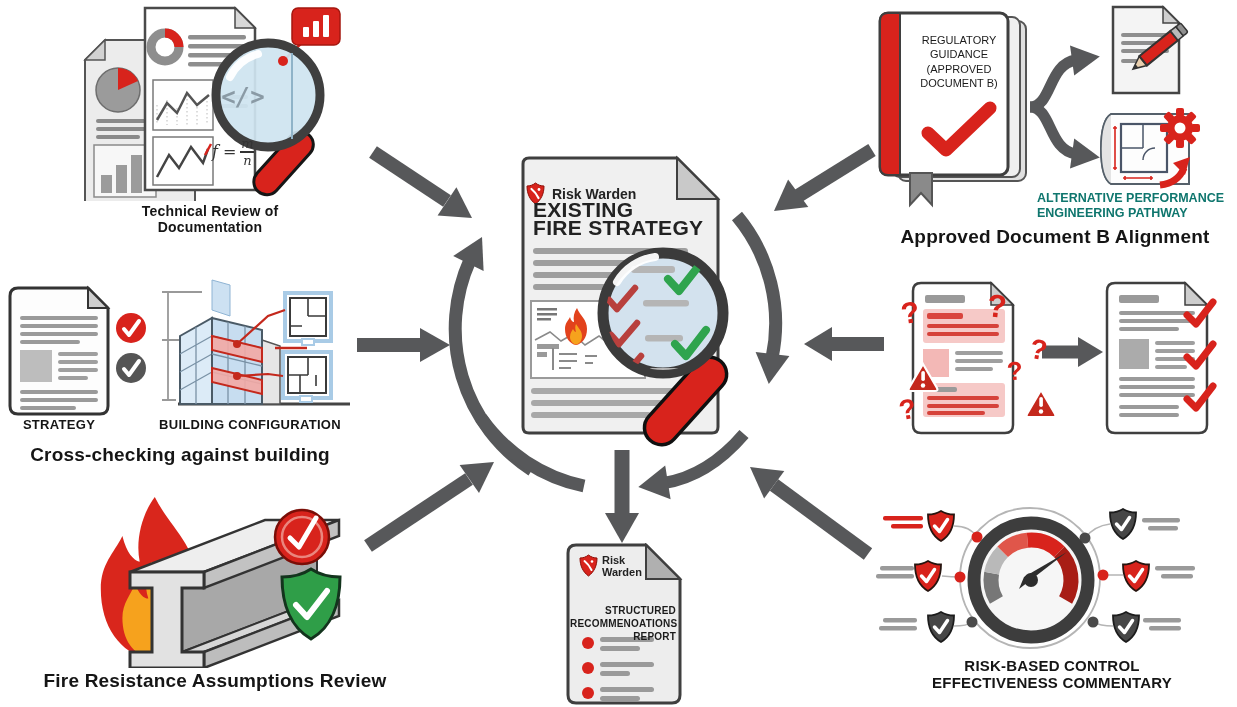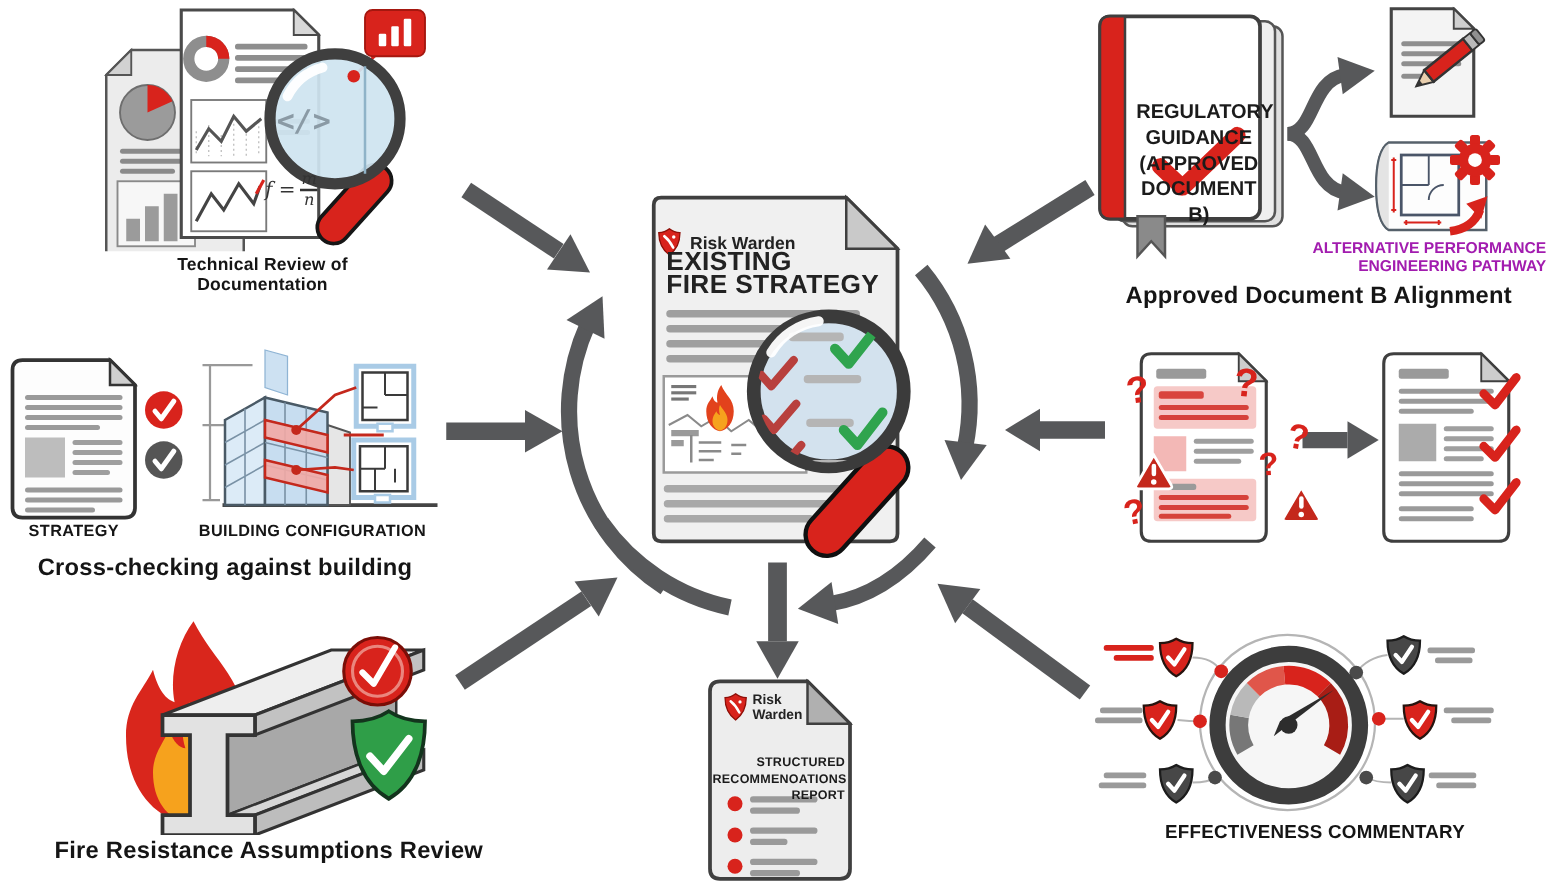--- a/index.html
+++ b/index.html
@@ -3,22 +3,22 @@
 <meta charset="utf-8">
 <style>
   html,body{margin:0;padding:0;background:#fff;}
   #stage{position:relative;width:1237px;height:707px;background:#fff;overflow:hidden;
          font-family:"Liberation Sans",sans-serif;color:#141414;}
   .abs{position:absolute;}
   svg{display:block;}
   .cap{font-weight:bold;text-align:center;color:#151515;letter-spacing:.2px;line-height:1.15;}
   .cap-lg{font-size:19px;}
   .cap-sm{font-size:13px;letter-spacing:.3px;}
-  .booktxt{font-size:16px;font-weight:bold;text-align:center;line-height:1.3;color:#1b1b1b;margin-top:47px;}
-  .alttxt{font-size:12.5px;font-weight:bold;text-align:right;line-height:1.2;color:#a21caf;}
+  .booktxt{font-size:11px;font-weight:normal;text-align:center;line-height:1.3;color:#1b1b1b;}
+  .alttxt{font-size:12.5px;font-weight:bold;text-align:left;line-height:1.2;color:#0f766e;}
   .brand{font-size:14px;font-weight:bold;color:#222;}
   .cdoc-title{font-size:21px;line-height:.85;font-weight:bold;color:#222;letter-spacing:.3px;}
   .formula{font-family:"DejaVu Serif",serif;font-style:italic;font-size:16px;color:#333;
            display:flex;align-items:center;gap:4px;}
   .frac{display:inline-flex;flex-direction:column;align-items:center;font-size:13px;line-height:1;}
   .frac .bar{width:14px;height:1.5px;background:#333;margin:1px 0;}
   .qmark{position:absolute;color:#d8231c;font-weight:bold;font-family:"Liberation Sans",sans-serif;}
   .rpt-brand{font-size:11px;font-weight:bold;line-height:1.08;color:#222;}
   .rpt-title{font-size:10px;font-weight:bold;text-align:center;line-height:1.32;color:#1b1b1b;letter-spacing:.2px;}
   .gauge-cap{font-size:15px;}
@@ -516,20 +516,21 @@
         <rect x="7" y="134" width="38" height="4.5" rx="2" fill="#9a9a9a"></rect>
         <rect x="270" y="26" width="38" height="4.5" rx="2" fill="#9a9a9a"></rect>
         <rect x="276" y="34" width="30" height="4.5" rx="2" fill="#9a9a9a"></rect>
         <rect x="283" y="74" width="40" height="4.5" rx="2" fill="#9a9a9a"></rect>
         <rect x="289" y="82" width="32" height="4.5" rx="2" fill="#9a9a9a"></rect>
         <rect x="271" y="126" width="38" height="4.5" rx="2" fill="#9a9a9a"></rect>
         <rect x="277" y="134" width="32" height="4.5" rx="2" fill="#9a9a9a"></rect>
       </g>
     </svg>
     <div class="abs cap gauge-cap" style="left:20px;top:165px;width:320px;">
+      <div>RISK-BASED CONTROL</div>
       <div>EFFECTIVENESS COMMENTARY</div>
     </div>
   </div>
 
   <div class="abs" style="left:558px;top:543px;width:130px;height:164px;">
     <svg width="130" height="164">
       <path d="M18 2 Q10 2 10 10 L10 152 Q10 160 18 160 L114 160 Q122 160 122 152 L122 36 L88 2 Z" fill="#ededed" stroke="#3f3f3f" stroke-width="3"></path>
       <polygon points="88,2 88,36 122,36" fill="#b0b0b0" stroke="#3f3f3f" stroke-width="2"></polygon>
       <g transform="translate(22,12)">
         <path d="M8.5 0 C11 2 14 3 17 3 C17 11 14 17 8.5 21 C3 17 0 11 0 3 C3 3 6 2 8.5 0 Z" fill="#d8231c" stroke="#8e0f08" stroke-width="1"></path>

